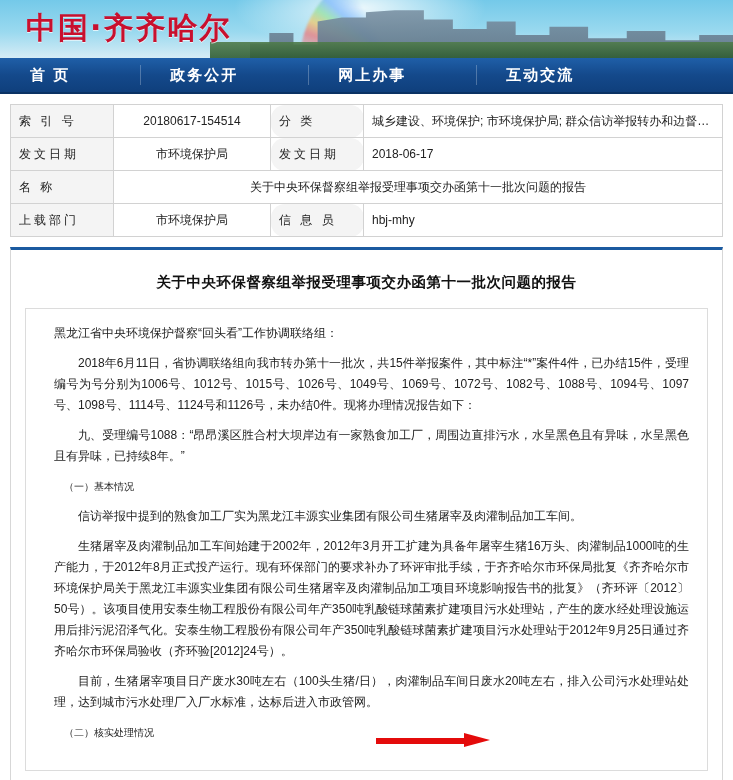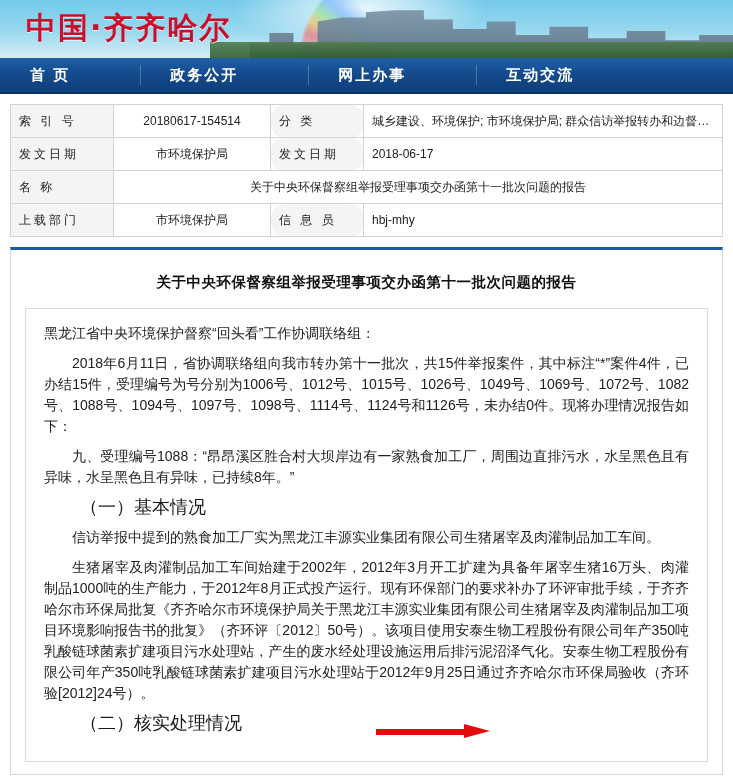--- a/index.html
+++ b/index.html
@@ -137,29 +137,29 @@
     line-height:24px;
   }
   .art-box{
     margin:0 14px 12px 14px;
     border:1px solid #dcdcdc;
     padding:14px 18px 18px 18px;
     background:#fff;
     position:relative;
   }
   p.para{
-    font-size:14px;
+    font-size:12px;
     line-height:21px;
     color:#222;
-    margin:0 0 9px 0;
+    margin:0 0 9px 10px;
     text-align:justify;
     text-indent:2em;
   }
   p.noindent{text-indent:0;}
-  .sec{font-size:18px;line-height:21px;margin:0 0 9px 0;text-indent:2em;}
+  .sec{font-size:10px;line-height:21px;margin:0 0 9px 0;text-indent:2em;}
   .arrow-wrap{
     position:relative;
     height:0;
   }
   .red-arrow{
     position:absolute;
     left:332px;top:-18px;
     width:118px;height:13px;
   }
   .red-arrow .shaft{
@@ -225,20 +225,21 @@
   <div class="article">
     <div class="art-title">关于中央环保督察组举报受理事项交办函第十一批次问题的报告</div>
 
     <div class="art-box">
       <p class="para noindent">黑龙江省中央环境保护督察“回头看”工作协调联络组：</p>
       <p class="para">2018年6月11日，省协调联络组向我市转办第十一批次，共15件举报案件，其中标注“*”案件4件，已办结15件，受理编号为号分别为1006号、1012号、1015号、1026号、1049号、1069号、1072号、1082号、1088号、1094号、1097号、1098号、1114号、1124号和1126号，未办结0件。现将办理情况报告如下：</p>
       <p class="para">九、受理编号1088：“昂昂溪区胜合村大坝岸边有一家熟食加工厂，周围边直排污水，水呈黑色且有异味，水呈黑色且有异味，已持续8年。”</p>
       <p class="sec">（一）基本情况</p>
       <p class="para">信访举报中提到的熟食加工厂实为黑龙江丰源实业集团有限公司生猪屠宰及肉灌制品加工车间。</p>
       <p class="para">生猪屠宰及肉灌制品加工车间始建于2002年，2012年3月开工扩建为具备年屠宰生猪16万头、肉灌制品1000吨的生产能力，于2012年8月正式投产运行。现有环保部门的要求补办了环评审批手续，于齐齐哈尔市环保局批复《齐齐哈尔市环境保护局关于黑龙江丰源实业集团有限公司生猪屠宰及肉灌制品加工项目环境影响报告书的批复》（齐环评〔2012〕50号）。该项目使用安泰生物工程股份有限公司年产350吨乳酸链球菌素扩建项目污水处理站，产生的废水经处理设施运用后排污泥沼泽气化。安泰生物工程股份有限公司年产350吨乳酸链球菌素扩建项目污水处理站于2012年9月25日通过齐齐哈尔市环保局验收（齐环验[2012]24号）。</p>
+      <p class="para">目前，生猪屠宰项目日产废水30吨左右（100头生猪/日），肉灌制品车间日废水20吨左右，排入公司污水处理站处理，达到城市污水处理厂入厂水标准，达标后进入市政管网。</p>
       <p class="sec">（二）核实处理情况</p>
 
       <div class="arrow-wrap">
         <div class="red-arrow">
           <div class="shaft"></div>
           <div class="head"></div>
         </div>
       </div>
 
     </div>

